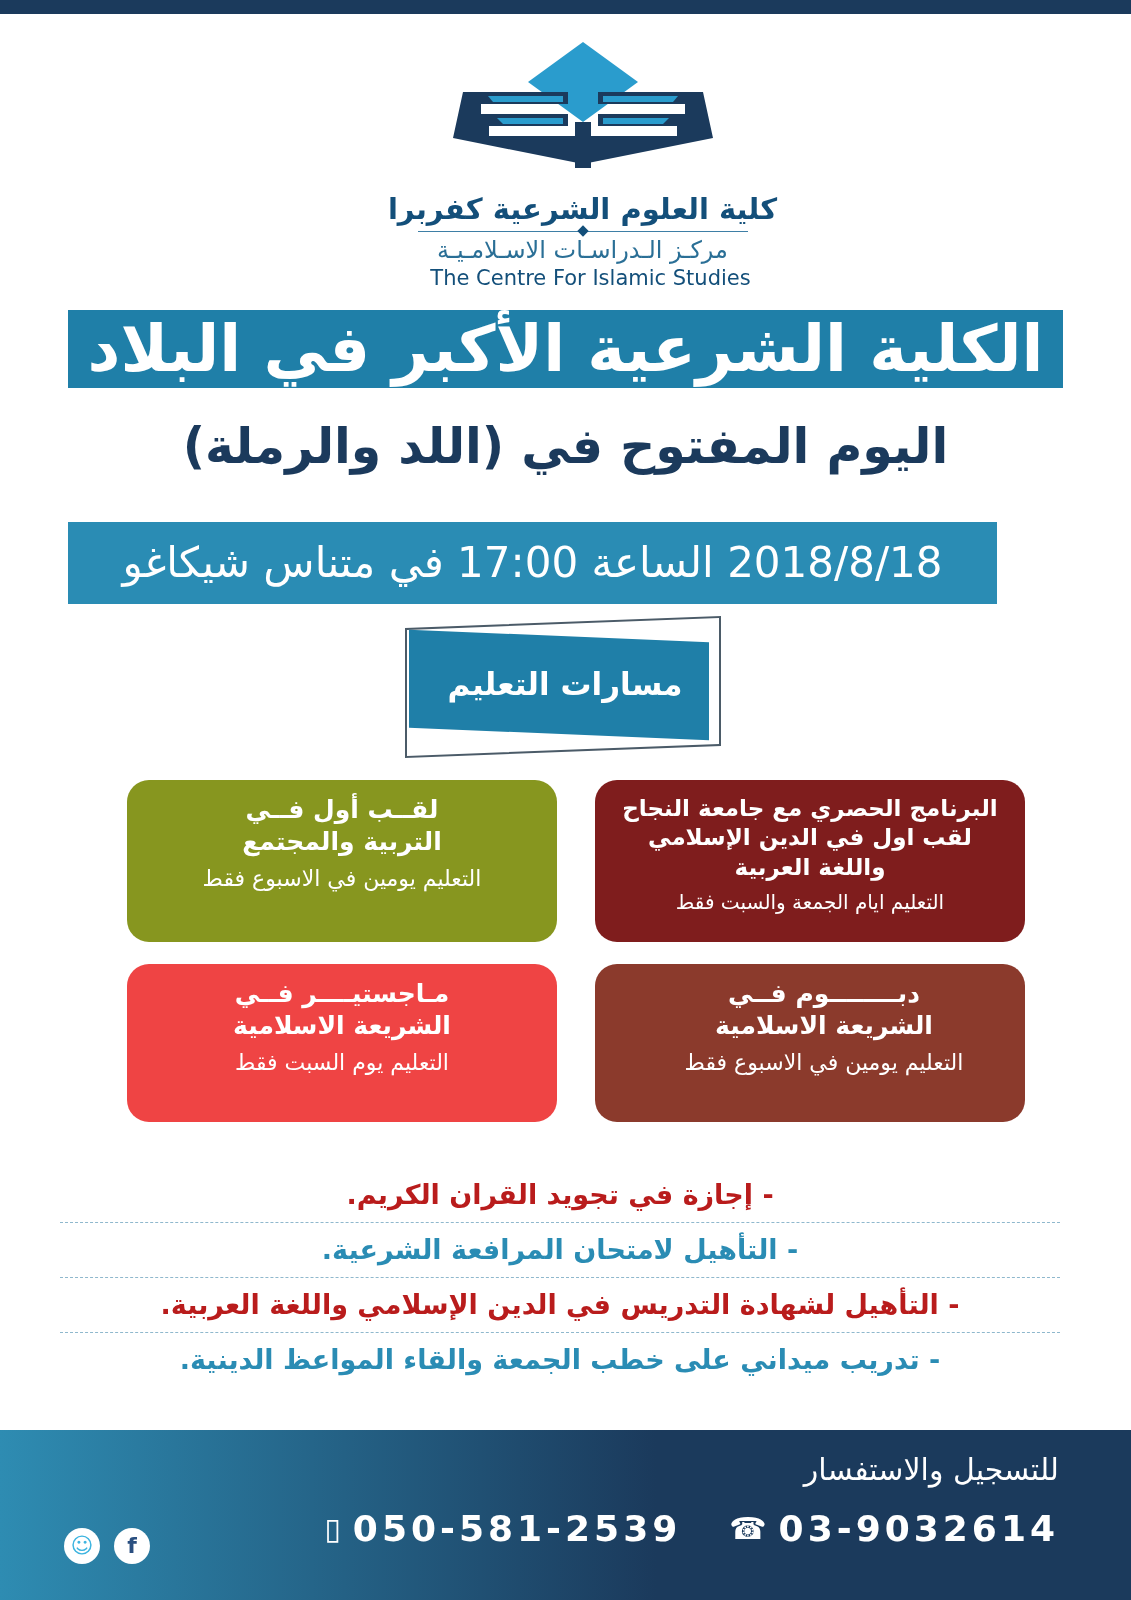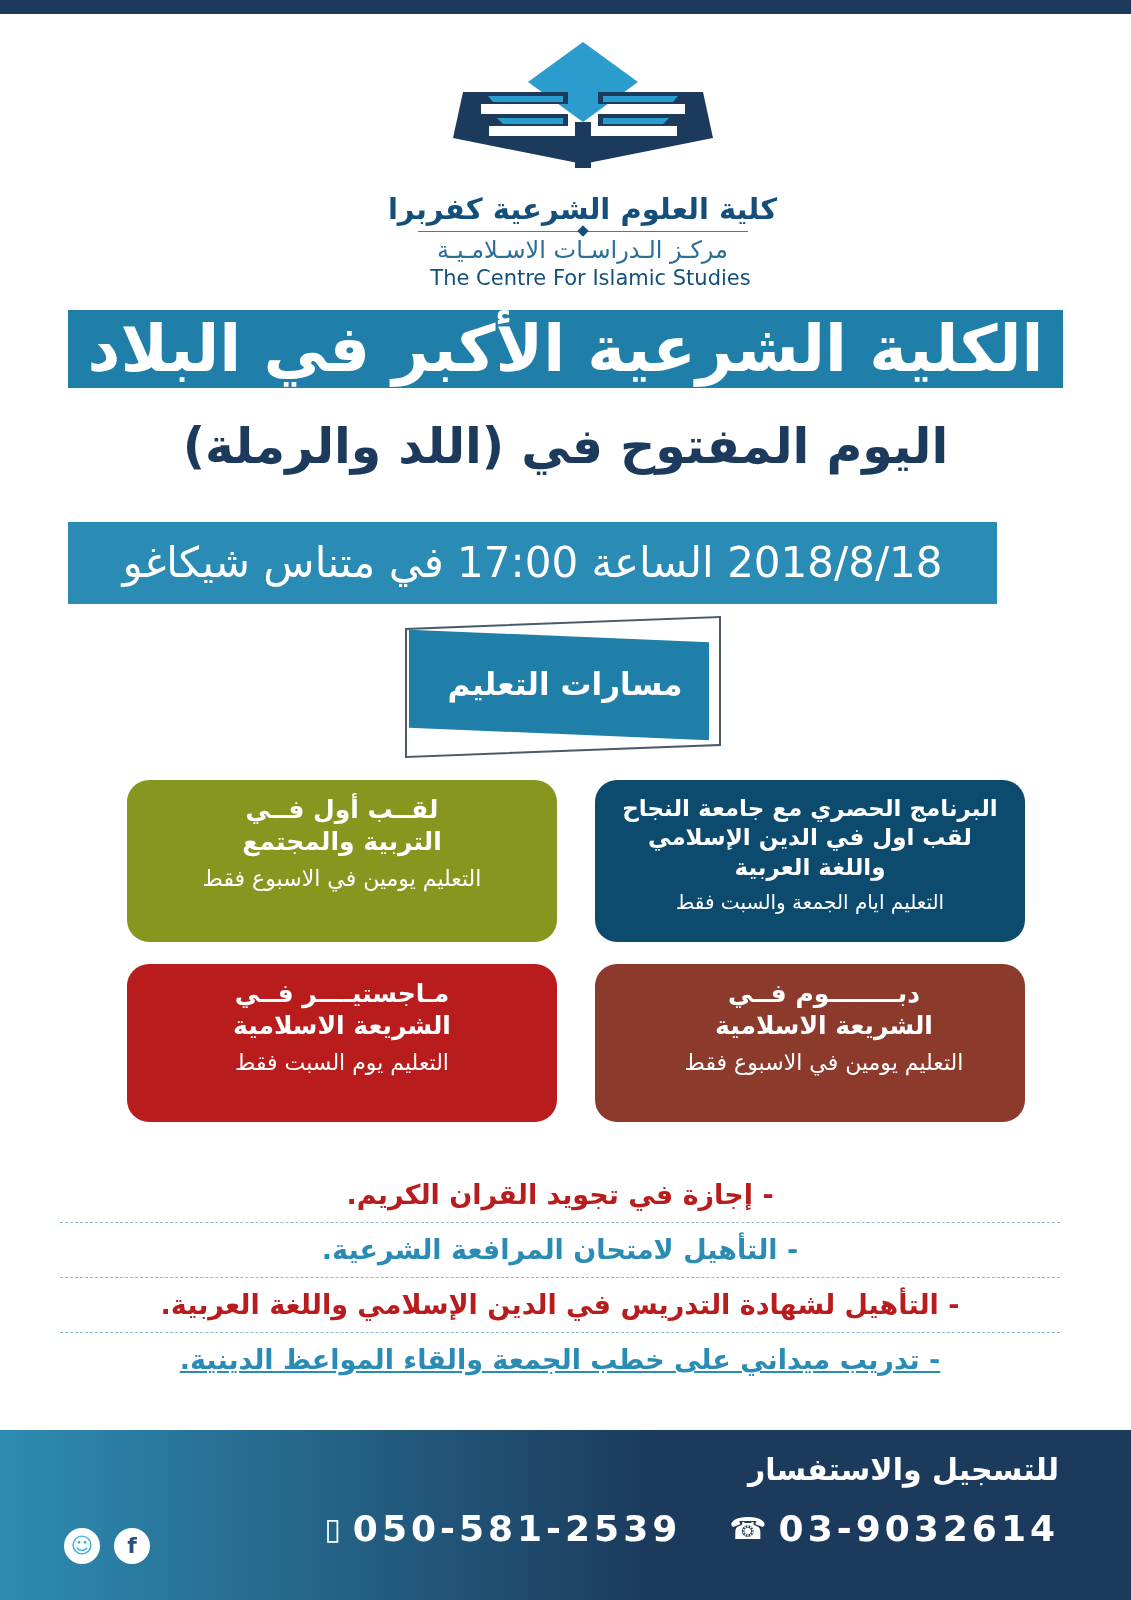--- a/index.html
+++ b/index.html
@@ -163,24 +163,24 @@
     direction: rtl;
   }
   .card {
     width: 430px;
     border-radius: 22px;
     color: #ffffff;
     text-align: center;
     padding: 14px 16px 16px 16px;
     direction: rtl;
   }
-  .card.navy   { background: #0c4a6e; min-height: 162px; }
+  .card.navy   { background: #7f1d1d; min-height: 162px; }
   .card.olive  { background: #87961f; min-height: 162px; }
   .card.brown  { background: #8b3a2c; min-height: 158px; padding-left: 44px; }
-  .card.cyan   { background: #b91c1c; min-height: 158px; }
+  .card.cyan   { background: #ef4444; min-height: 158px; }
   .card-title {
     font-size: 25px;
     font-weight: bold;
     line-height: 1.28;
     white-space: pre-line;
   }
   .card-title.small { font-size: 23px; }
   .card-note {
     margin-top: 8px;
     font-size: 22px;
@@ -197,40 +197,40 @@
     direction: rtl;
     text-align: center;
   }
   .bullet {
     font-size: 27px;
     font-weight: bold;
     padding: 11px 0 12px 0;
     border-bottom: 1px dashed #8fb8cd;
     white-space: nowrap;
   }
-  .bullet:last-child { border-bottom: none; text-decoration: underline; }
+  .bullet:last-child { border-bottom: none; }
   .bullet.navy { color: #b91c1c; }
   .bullet.blue { color: #2a8cb4; }
 
   
   .footer {
     position: absolute;
     left: 0;
     bottom: 0;
     width: 1131px;
     height: 170px;
     background: linear-gradient(to left, #1b3a5c 0%, #1b3a5c 42%, #2e8cb2 100%);
   }
   .footer-label {
     position: absolute;
     top: 22px;
     right: 72px;
     color: #ffffff;
     font-size: 30px;
-    font-weight: bold;
+    font-weight: normal;
     direction: rtl;
   }
   .footer-phones {
     position: absolute;
     top: 78px;
     right: 72px;
     left: 200px;
     display: flex;
     flex-direction: row;
     align-items: center;

